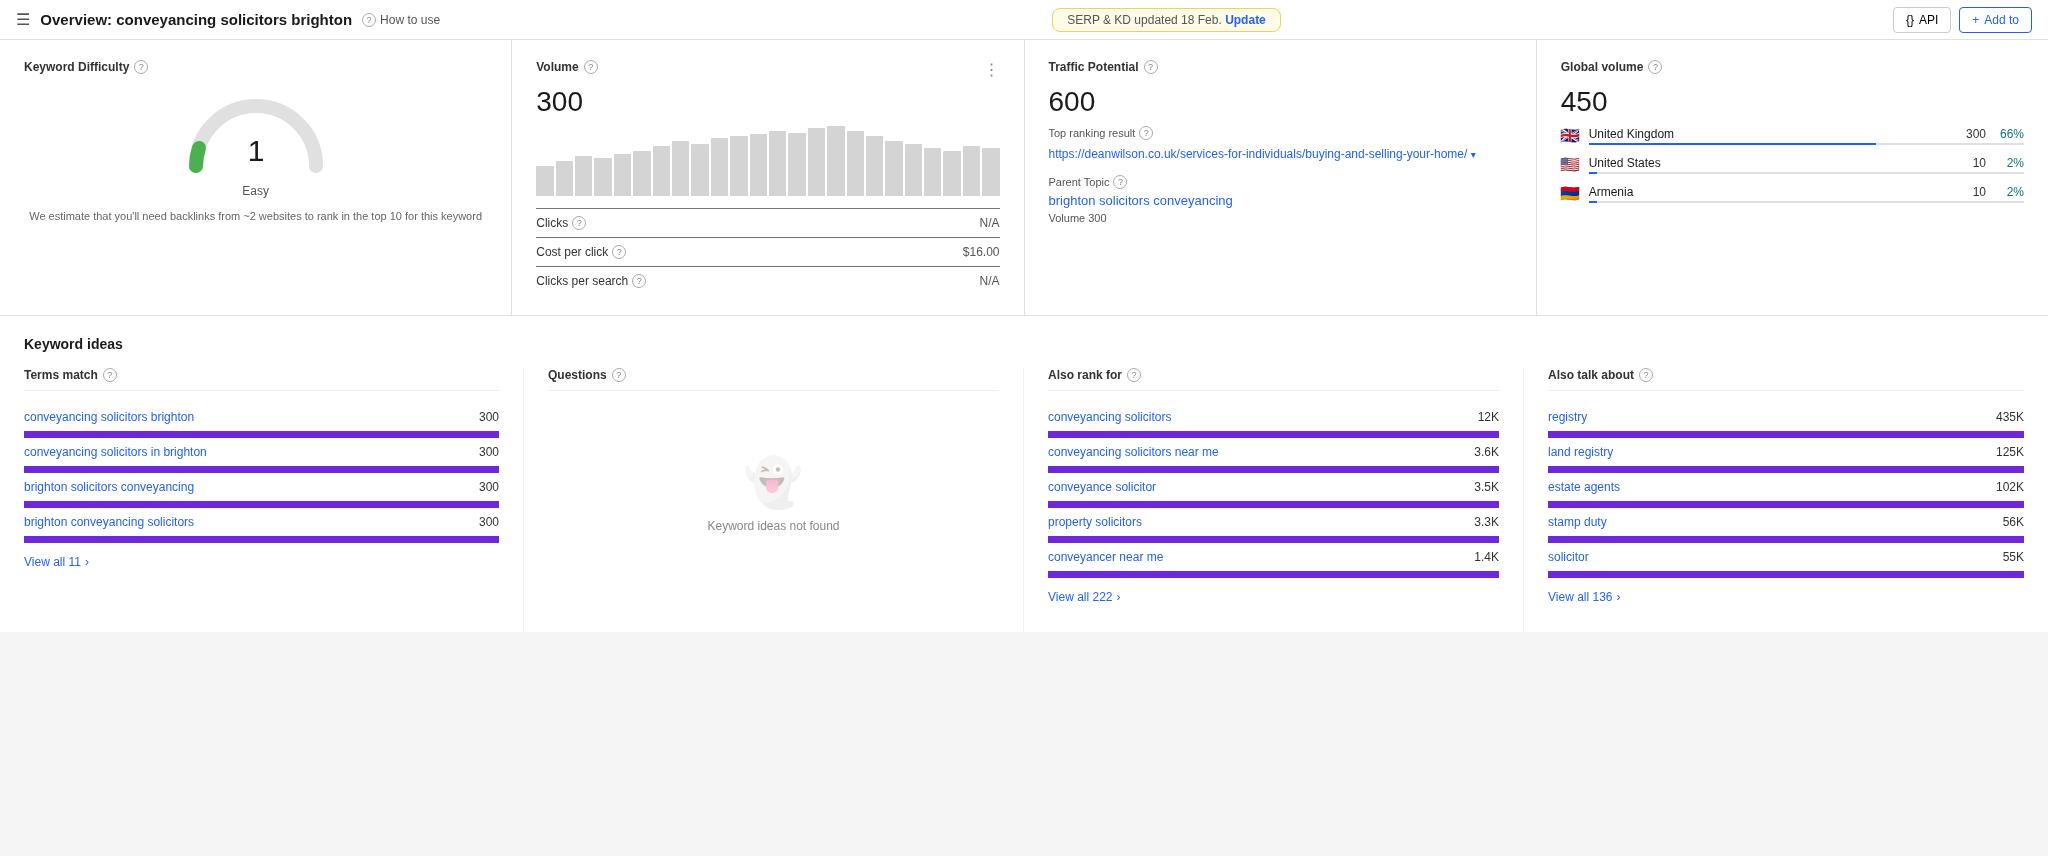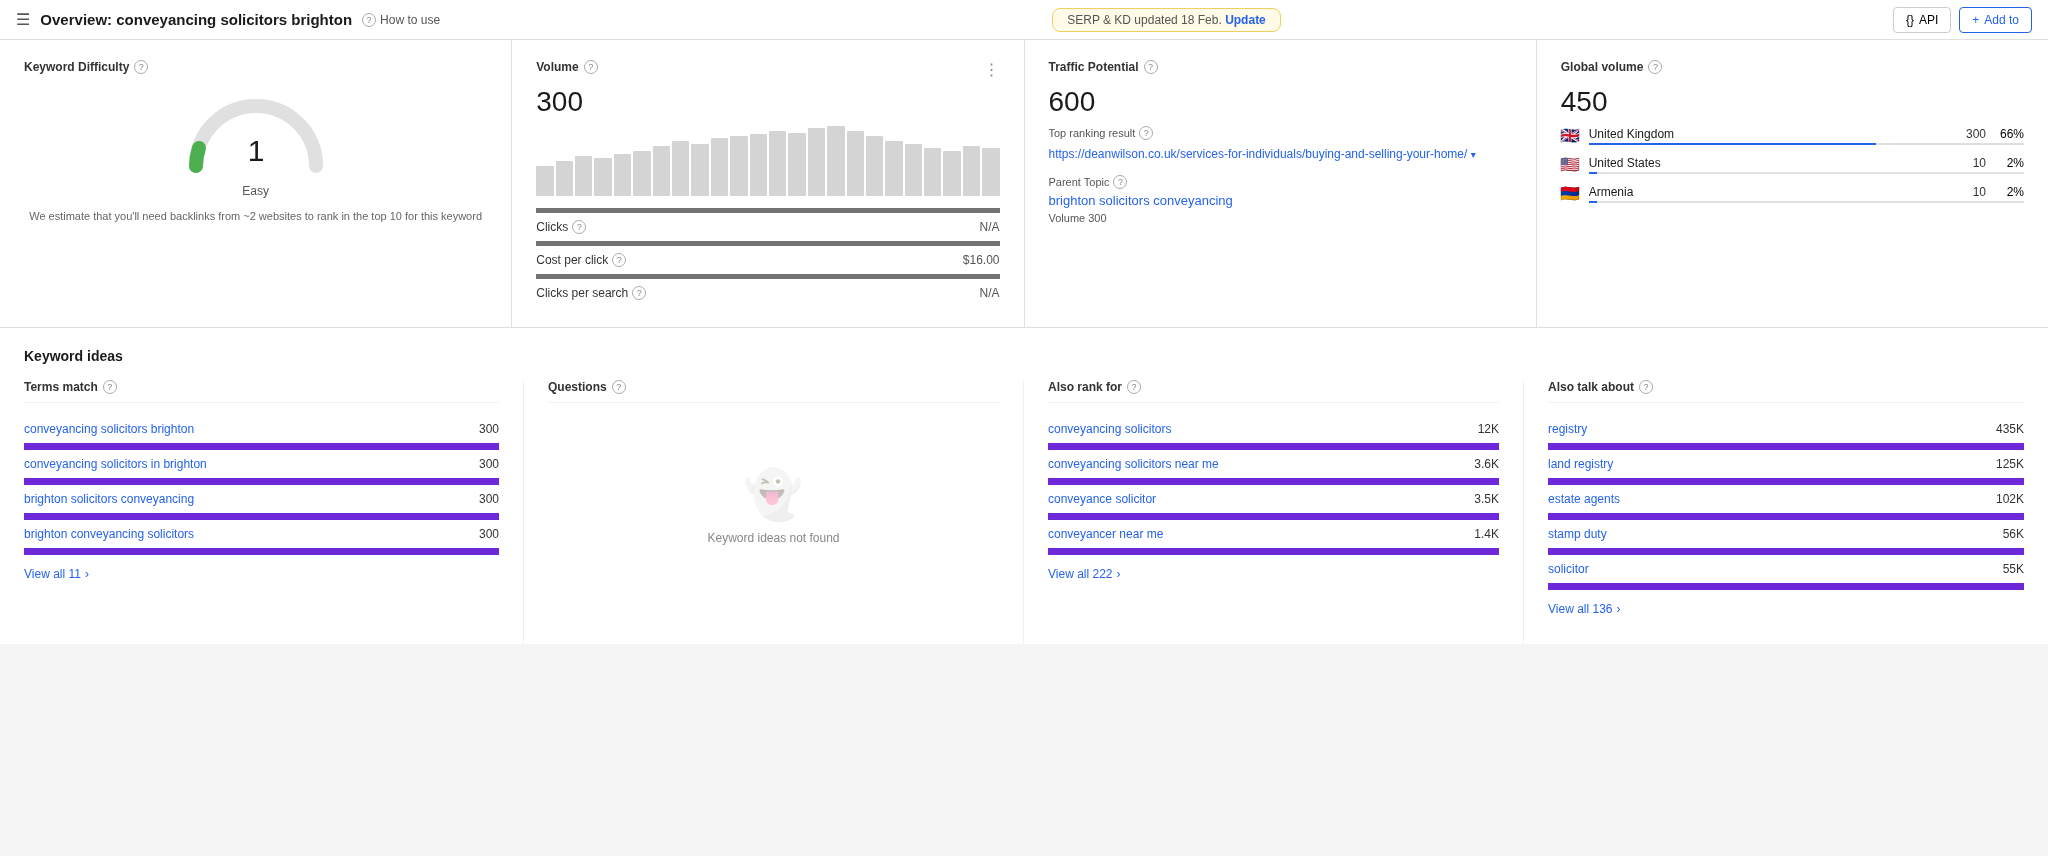--- a/index.html
+++ b/index.html
@@ -57,40 +57,40 @@
     .kd-desc { font-size: 11px; color: #666; text-align: center; margin-top: 10px; line-height: 1.5; }
 
     
     .bar-chart {
       display: flex; align-items: flex-end; gap: 2px; height: 70px; margin-bottom: 12px;
     }
     .bar { background: #d4d4d4; border-radius: 1px 1px 0 0; flex: 1; }
 
     .metric-row {
       display: flex; justify-content: space-between; align-items: center;
-      padding: 7px 0; border-top: 5px solid #737373; font-size: 12px;
+      padding: 7px 0; border-top: 1px solid #737373; font-size: 12px;
     }
     .metric-label { display: flex; align-items: center; gap: 4px; color: #333; }
     .metric-value { color: #555; }
 
     
     .tp-link { color: #2563eb; font-size: 12px; text-decoration: none; line-height: 1.4; }
     .chevron-down { font-size: 10px; color: #2563eb; }
     .parent-topic-label { font-size: 11px; color: #555; margin-top: 12px; margin-bottom: 4px; display: flex; align-items: center; gap: 4px; }
     .parent-topic-link { color: #2563eb; font-size: 13px; text-decoration: none; }
     .volume-small { font-size: 11px; color: #555; margin-top: 4px; }
 
     
     .country-row {
       display: flex; align-items: center; margin-bottom: 10px;
     }
     .flag { font-size: 16px; margin-right: 8px; }
     .country-name { flex: 1; font-size: 12px; color: #1a1a1a; }
     .country-vol { font-size: 12px; color: #333; margin-right: 10px; min-width: 30px; text-align: right; }
-    .country-pct { font-size: 12px; color: #000000; min-width: 28px; text-align: right; }
+    .country-pct { font-size: 12px; color: #0f766e; min-width: 28px; text-align: right; }
     .progress-bar-wrap { width: 100%; height: 2px; background: #e0e0e0; margin-top: 2px; }
     .progress-bar-fill { height: 2px; background: #2563eb; }
 
     
     .keyword-ideas { background: #fff; padding: 20px 24px 0 24px; }
     .section-title { font-size: 14px; font-weight: 600; color: #1a1a1a; margin-bottom: 16px; }
 
     .ideas-grid {
       display: grid; grid-template-columns: 1fr 1fr 1fr 1fr;
       gap: 0;
@@ -366,20 +366,24 @@
       </div>
         <div class="keyword-row">
         <a href="#" class="keyword-link">conveyancing solicitors near me</a>
         <span class="keyword-vol">3.6K</span>
       </div>
         <div class="keyword-row">
         <a href="#" class="keyword-link">conveyance solicitor</a>
         <span class="keyword-vol">3.5K</span>
       </div>
         <div class="keyword-row">
+        <a href="#" class="keyword-link">property solicitors</a>
+        <span class="keyword-vol">3.3K</span>
+      </div>
+        <div class="keyword-row">
         <a href="#" class="keyword-link">conveyancer near me</a>
         <span class="keyword-vol">1.4K</span>
       </div>
         <a href="#" class="view-all-row">
           <span>View all 222</span>
           <span class="chevron-right">›</span>
         </a>
       </div>
       <div class="ideas-col" style="padding-left: 24px; padding-right: 0px;">
         <div class="col-header">

